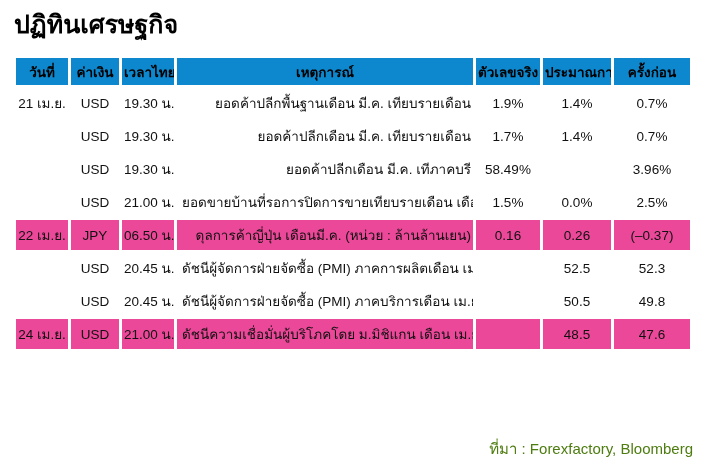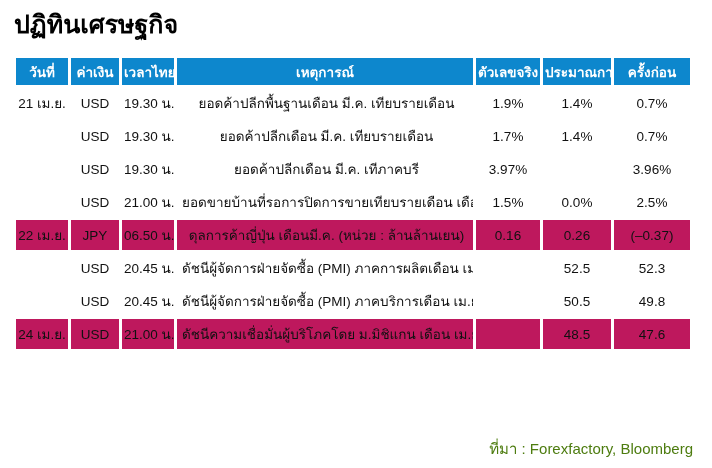--- a/index.html
+++ b/index.html
@@ -28,46 +28,46 @@
     position: absolute;
     left: 13px;
     top: 55px;
     width: 680px;
     border-collapse: separate;
     border-spacing: 3px 3px;
     table-layout: fixed;
   }
   table.calendar th {
     background: #0d87cd;
-    color: #ffffff;
+    color: #000000;
     font-size: 13.5px;
     font-weight: bold;
     height: 27px;
     padding: 0 2px;
     text-align: center;
     vertical-align: middle;
     white-space: nowrap;
     overflow: hidden;
   }
   table.calendar td {
     font-size: 13.5px;
     height: 30px;
     padding: 0 2px;
     text-align: center;
     vertical-align: middle;
     white-space: nowrap;
     overflow: hidden;
     background: transparent;
   }
   table.calendar td.cell-event {
-    text-align: center;
+    text-align: right;
     padding-left: 5px;
   }
   table.calendar tr.shaded td {
-    background: #be185d;
+    background: #ec4899;
   }
   .source-note {
     position: absolute;
     right: 19px;
     top: 437px;
     font-size: 15px;
     color: #4d7c0f;
   }
 </style>
 </head>
@@ -113,21 +113,21 @@
         <td class="cell-event">ยอดค้าปลีกเดือน มี.ค. เทียบรายเดือน</td>
         <td class="cell-actual">1.7%</td>
         <td class="cell-forecast">1.4%</td>
         <td class="cell-previous">0.7%</td>
       </tr>
       <tr>
         <td class="cell-date"></td>
         <td class="cell-currency">USD</td>
         <td class="cell-time">19.30 น.</td>
         <td class="cell-event">ยอดค้าปลีกเดือน มี.ค. เทีภาคบรี</td>
-        <td class="cell-actual">3.97%</td>
+        <td class="cell-actual">58.49%</td>
         <td class="cell-forecast"></td>
         <td class="cell-previous">3.96%</td>
       </tr>
       <tr>
         <td class="cell-date"></td>
         <td class="cell-currency">USD</td>
         <td class="cell-time">21.00 น.</td>
         <td class="cell-event">ยอดขายบ้านที่รอการปิดการขายเทียบรายเดือน เดือนมี.ค.</td>
         <td class="cell-actual">1.5%</td>
         <td class="cell-forecast">0.0%</td>

